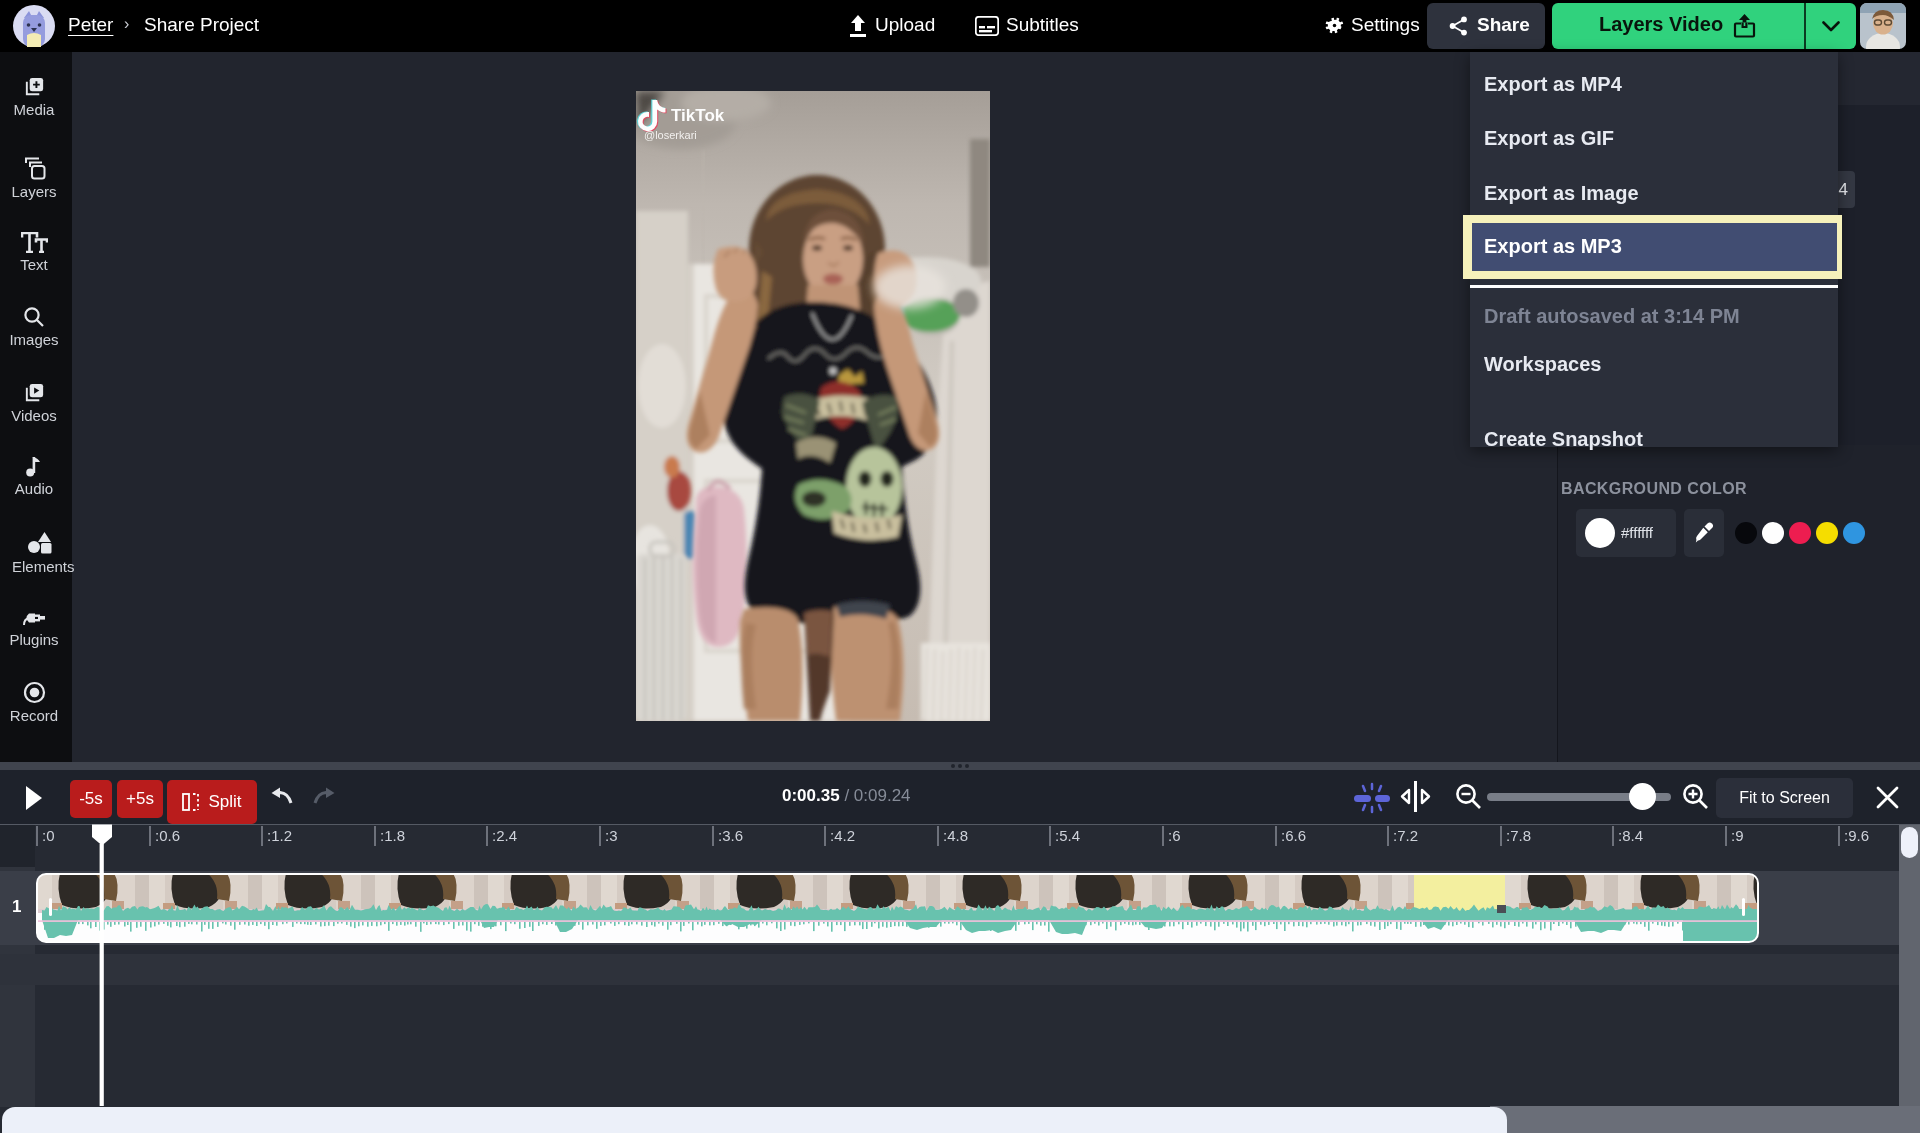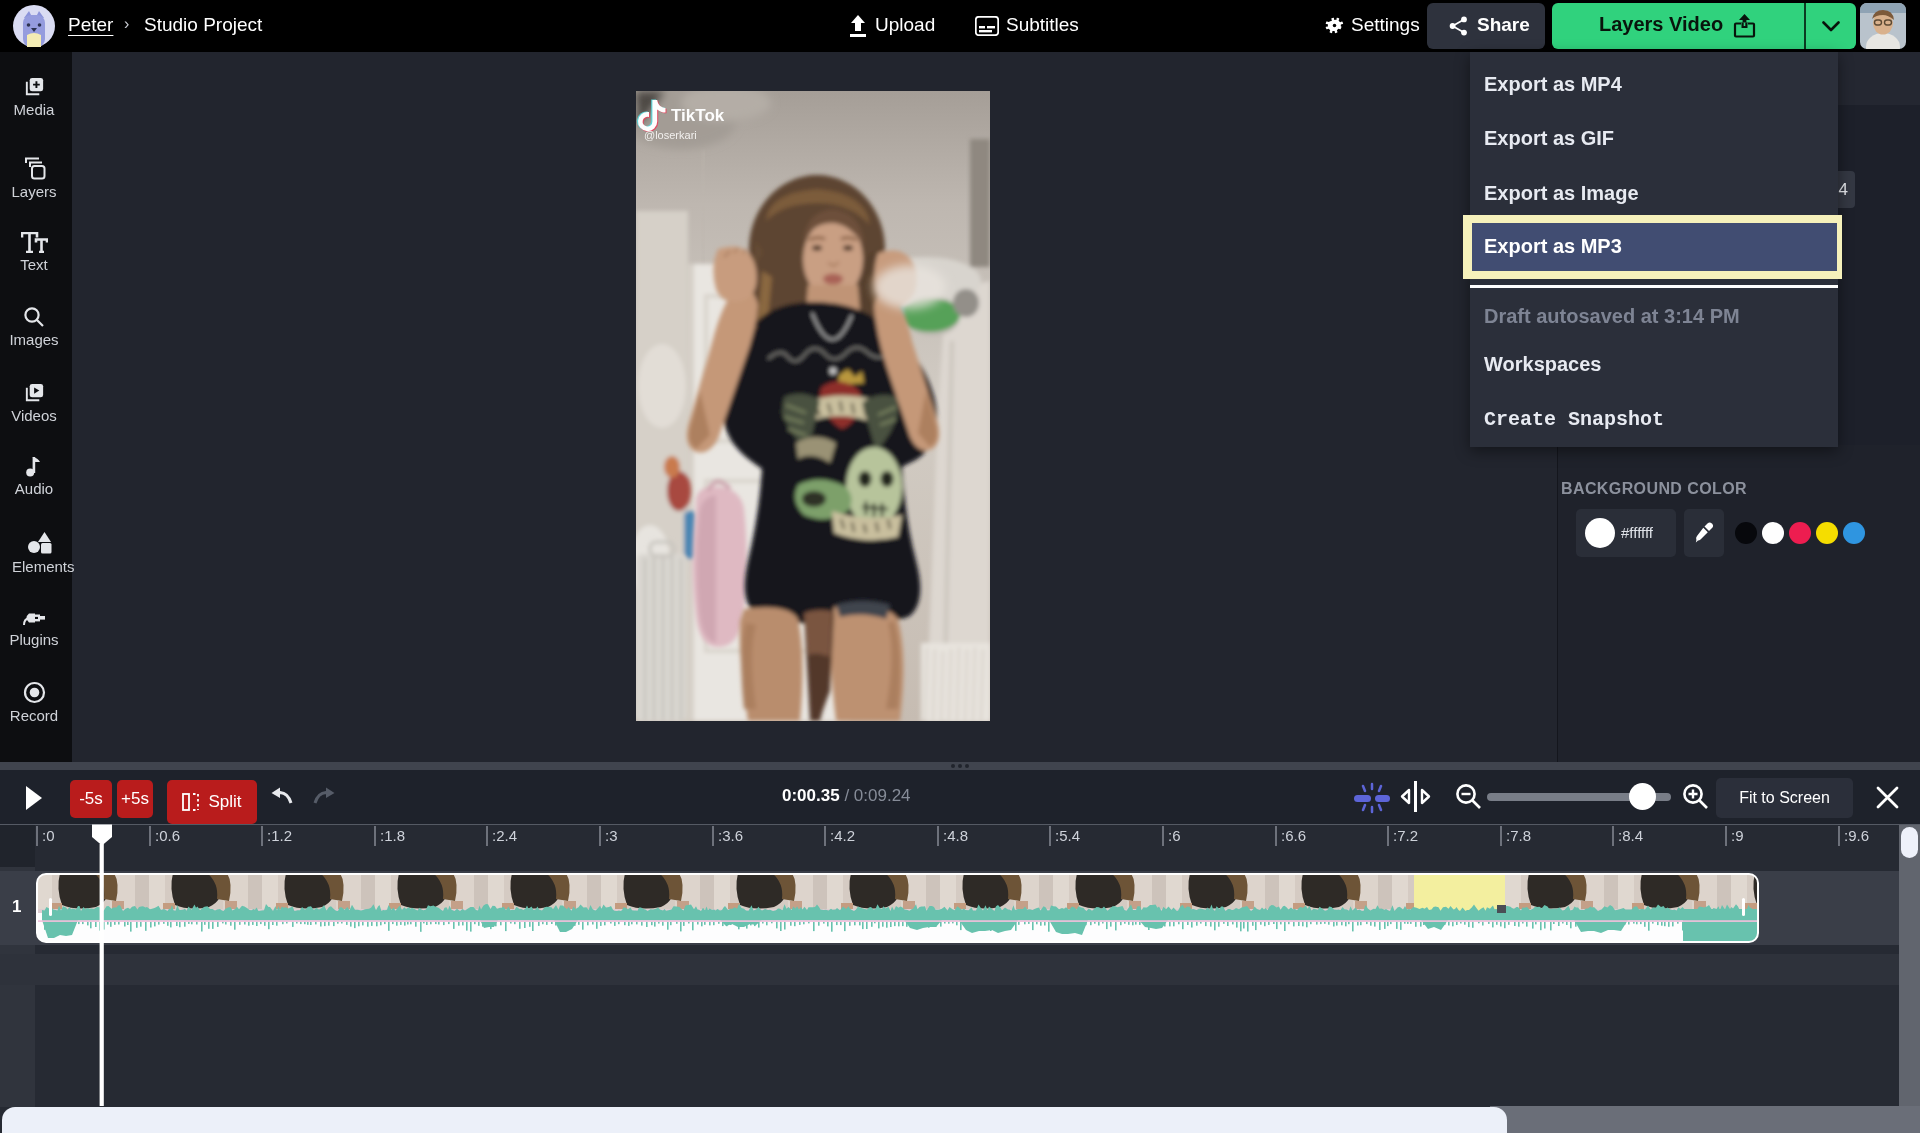--- a/index.html
+++ b/index.html
@@ -200,21 +200,21 @@
     <path d="M11 13 L16 6 L19 12 Z" fill="#8b93da"></path>
     <path d="M31 13 L26 6 L23 12 Z" fill="#8b93da"></path>
     <rect x="10" y="10" width="22" height="32" rx="8" fill="#959cde"></rect>
     <circle cx="15.5" cy="20" r="1.8" fill="#2c3250"></circle>
     <circle cx="26.5" cy="20" r="1.8" fill="#2c3250"></circle>
     <path d="M18 23 L24 23 L21 27 Z" fill="#2c3250"></path>
     <path d="M14 30 Q21 26 28 30 L28 42 L14 42 Z" fill="#f4ecb4"></path>
   </svg>
   <div class="abs" style="left:68px;top:14px;color:#fff;font-size:19px;text-decoration:underline;text-underline-offset:4px;">Peter</div>
   <div class="abs" style="left:124px;top:15px;color:#c9ccd3;font-size:16px;">›</div>
-  <div class="abs" style="left:144px;top:14px;color:#fff;font-size:19px;">Studio Project</div>
+  <div class="abs" style="left:144px;top:14px;color:#fff;font-size:19px;">Share Project</div>
 
   <svg class="abs" style="left:847px;top:14px" width="22" height="24" viewBox="0 0 22 24">
     <path d="M11 1 L18 9 L14 9 L14 17 L8 17 L8 9 L4 9 Z" fill="#fff"></path>
     <rect x="3" y="20" width="16" height="3" fill="#fff"></rect>
   </svg>
   <div class="abs" style="left:875px;top:14px;color:#fff;font-size:19px;">Upload</div>
 
   <svg class="abs" style="left:975px;top:16px" width="24" height="20" viewBox="0 0 24 20">
     <rect x="0.8" y="0.8" width="22.4" height="18.4" rx="3" fill="none" stroke="#fff" stroke-width="1.8"></rect>
     <rect x="4" y="10" width="6" height="2.4" fill="#fff"></rect>
@@ -344,21 +344,21 @@
 <div id="divbar">
   <div class="abs" style="left:951px;top:2px;width:4px;height:4px;border-radius:50%;background:#20242c;"></div>
   <div class="abs" style="left:958px;top:2px;width:4px;height:4px;border-radius:50%;background:#20242c;"></div>
   <div class="abs" style="left:965px;top:2px;width:4px;height:4px;border-radius:50%;background:#20242c;"></div>
 </div>
 <div id="controls">
   <svg class="abs" style="left:25px;top:16px" width="17" height="24" viewBox="0 0 17 24">
       <path d="M1 0 L17 12 L1 24 Z" fill="#fff"></path>
     </svg>
   <div class="cbtn" style="left:70px;top:10px;width:42px;height:38px;">-5s</div>
-  <div class="cbtn" style="left:117px;top:10px;width:36px;height:38px;">+5s</div>
+  <div class="cbtn" style="left:117px;top:10px;width:46px;height:38px;">+5s</div>
   <div class="cbtn" style="left:167px;top:10px;width:90px;height:44px;">
     <svg width="17" height="18" viewBox="0 0 17 18" style="margin-right:9px">
         <rect x="1" y="1" width="6" height="16" fill="none" stroke="#fff" stroke-width="1.8"></rect>
         <path d="M11 1 L16 1 M11 17 L16 17 M16 1 L16 17" fill="none" stroke="#fff" stroke-width="1.8" stroke-dasharray="2.5 2.5"></path>
       </svg>
     Split
   </div>
   <svg class="abs" style="left:270px;top:17px" width="23" height="19" viewBox="0 0 23 19">
       <path d="M21 16 Q18 6 10 5.5 L6 5.8" fill="none" stroke="#e8eaee" stroke-width="3"></path>
       <path d="M10 0.5 L1.5 6 L10 11 Z" fill="#e8eaee"></path>
@@ -898,14 +898,14 @@
 <div id="menu">
   <div class="mitem" style="top:21px;">Export as MP4</div>
   <div class="mitem" style="top:75px;">Export as GIF</div>
   <div class="mitem" style="top:130px;">Export as Image</div>
   <div class="abs" style="left:-7px;top:163px;width:379px;height:64px;background:#f6f1bb;"></div>
   <div class="abs" style="left:2px;top:171px;width:365px;height:48px;background:#414d72;"></div>
   <div class="mitem" style="top:183px;color:#fff;">Export as MP3</div>
   <div class="abs" style="left:0;top:233px;width:368px;height:2.5px;background:#fff;"></div>
   <div class="mitem" style="top:253px;color:#7e8494;font-weight:bold;">Draft autosaved at 3:14 PM</div>
   <div class="mitem" style="top:301px;">Workspaces</div>
-  <div class="mitem" style="top:356px;font-family:Liberation Mono, monospace;">Create Snapshot</div>
+  <div class="mitem" style="top:376px;">Create Snapshot</div>
 </div>
 
 </body></html>

